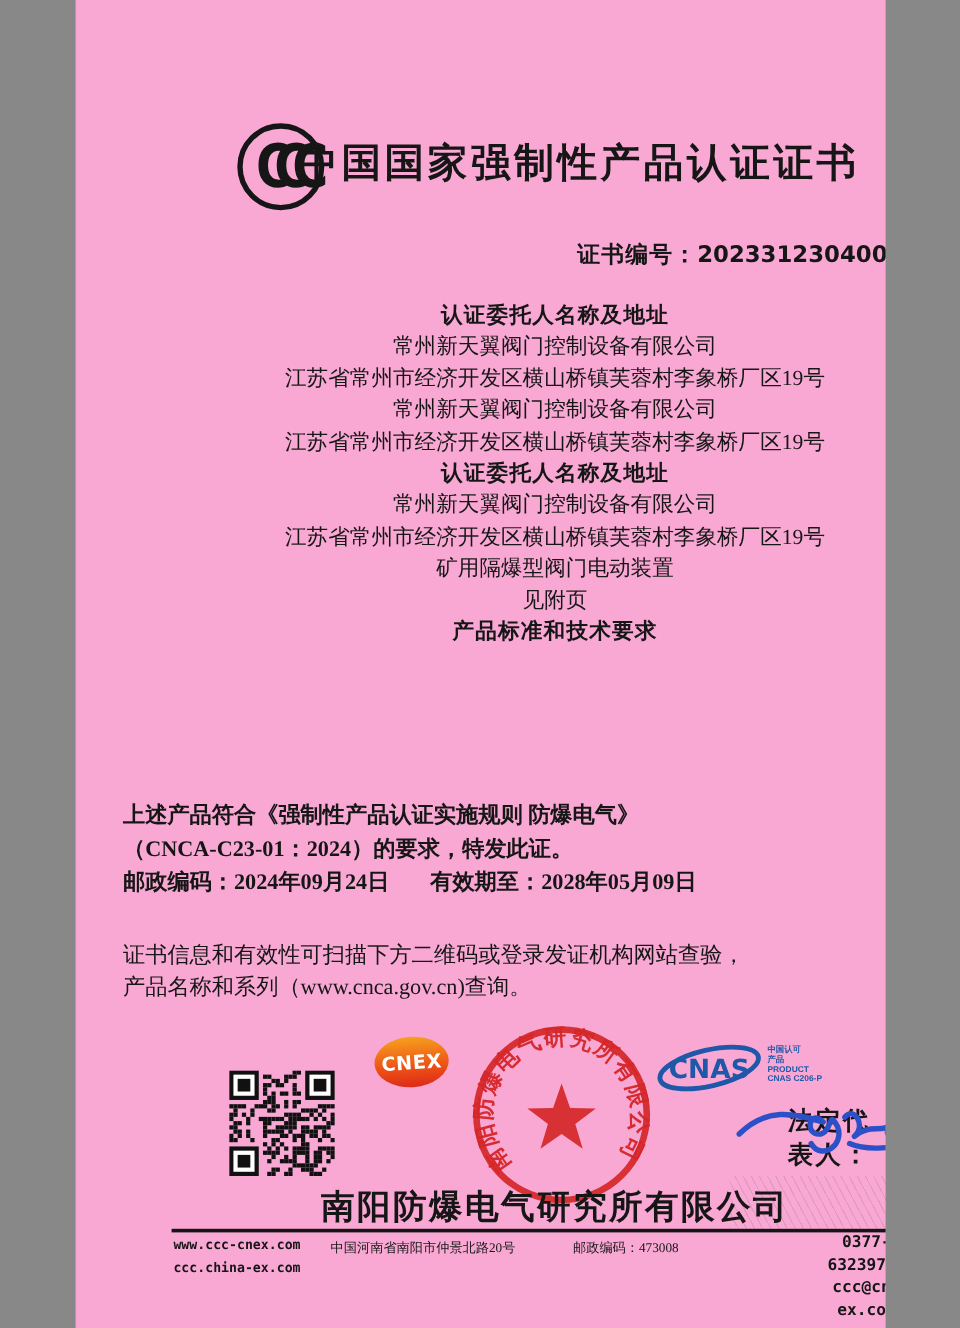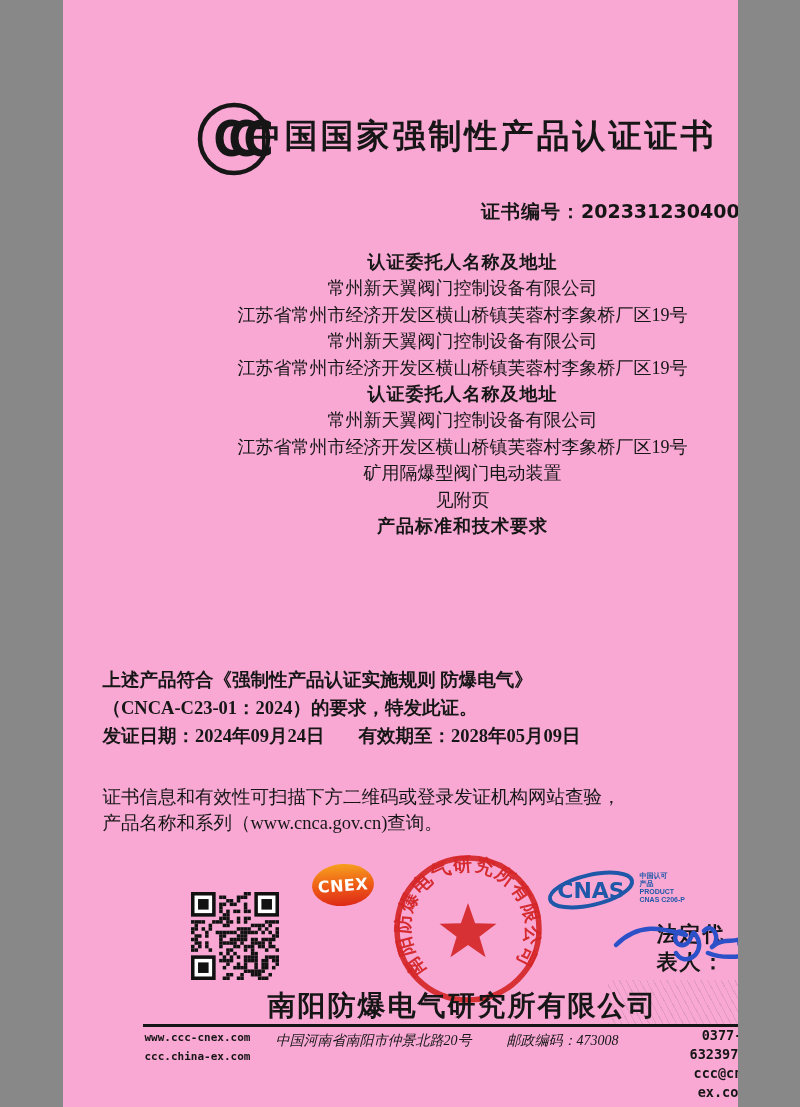--- a/index.html
+++ b/index.html
@@ -34,21 +34,21 @@
   .cnas{position:absolute;left:483px;top:864px;display:flex;align-items:flex-start;}
   .cnas-side{margin-left:2px;color:#1f58a8;font-family:"Liberation Sans","DejaVu Sans",sans-serif;
              font-size:7px;line-height:8px;font-weight:700;margin-top:8px;white-space:nowrap;}
   .legal{position:absolute;left:594px;top:884px;font-size:21px;font-weight:700;letter-spacing:2px;margin-top:36px;}
   .sig{position:absolute;left:549px;top:901px;}
   .issuer{position:absolute;left:40px;width:720px;top:987px;text-align:center;
           font-size:28px;font-weight:600;letter-spacing:2px;}
   .rule{position:absolute;left:80px;top:1024px;width:643px;height:3px;background:#151515;}
   .f-urls{position:absolute;left:82px;top:1028px;font-family:"DejaVu Sans Mono","Liberation Mono",monospace;
           font-size:11px;line-height:19px;font-weight:600;}
-  .f-addr{position:absolute;left:213px;top:1032px;font-size:14px;display:flex;gap:35px;white-space:nowrap;font-style:italic;}
+  .f-addr{position:absolute;left:213px;top:1032px;font-size:11px;display:flex;gap:48px;white-space:nowrap;}
   .f-right{position:absolute;left:627px;top:1026px;font-family:"DejaVu Sans Mono","Liberation Mono",monospace;
            font-size:13.5px;line-height:19px;font-weight:600;text-align:center;}
   
   .scratch1{position:absolute;left:545px;top:980px;width:220px;height:44px;
     background:repeating-linear-gradient(62deg,rgba(50,50,50,.12) 0 1px,transparent 1px 6px);
     pointer-events:none;}
   .scratch2{position:absolute;left:728px;top:1028px;width:72px;height:44px;
     background:repeating-linear-gradient(85deg,rgba(50,50,50,.10) 0 1px,transparent 1px 5px);
     pointer-events:none;}
   .speck{position:absolute;left:752px;top:36px;width:4px;height:4px;border-radius:50%;
@@ -85,21 +85,21 @@
     <div class="ln">江苏省常州市经济开发区横山桥镇芙蓉村李象桥厂区19号</div>
     <div class="ln">矿用隔爆型阀门电动装置</div>
     <div class="ln">见附页</div>
     <div class="ln h">产品标准和技术要求</div>
   </div>
 
   <div class="statement">
     <div class="ln">上述产品符合《强制性产品认证实施规则 防爆电气》</div>
     <div class="ln">（CNCA-C23-01：2024）的要求，特发此证。</div>
     <div class="ln">
-      <span>发证日期：2024年09月24日</span><span class="gap"></span><span>有效期至：2028年05月09日</span>
+      <span>邮政编码：2024年09月24日</span><span class="gap"></span><span>有效期至：2028年05月09日</span>
     </div>
   </div>
 
   <div class="notice">
     <div class="ln">证书信息和有效性可扫描下方二维码或登录发证机构网站查验，</div>
     <div class="ln">产品名称和系列（www.cnca.gov.cn)查询。</div>
   </div>
 
   <svg id="qr" class="qr" viewBox="0 0 88 88">
       <rect x="52.80" y="0.00" width="3.52" height="3.52" fill="#111"></rect>

